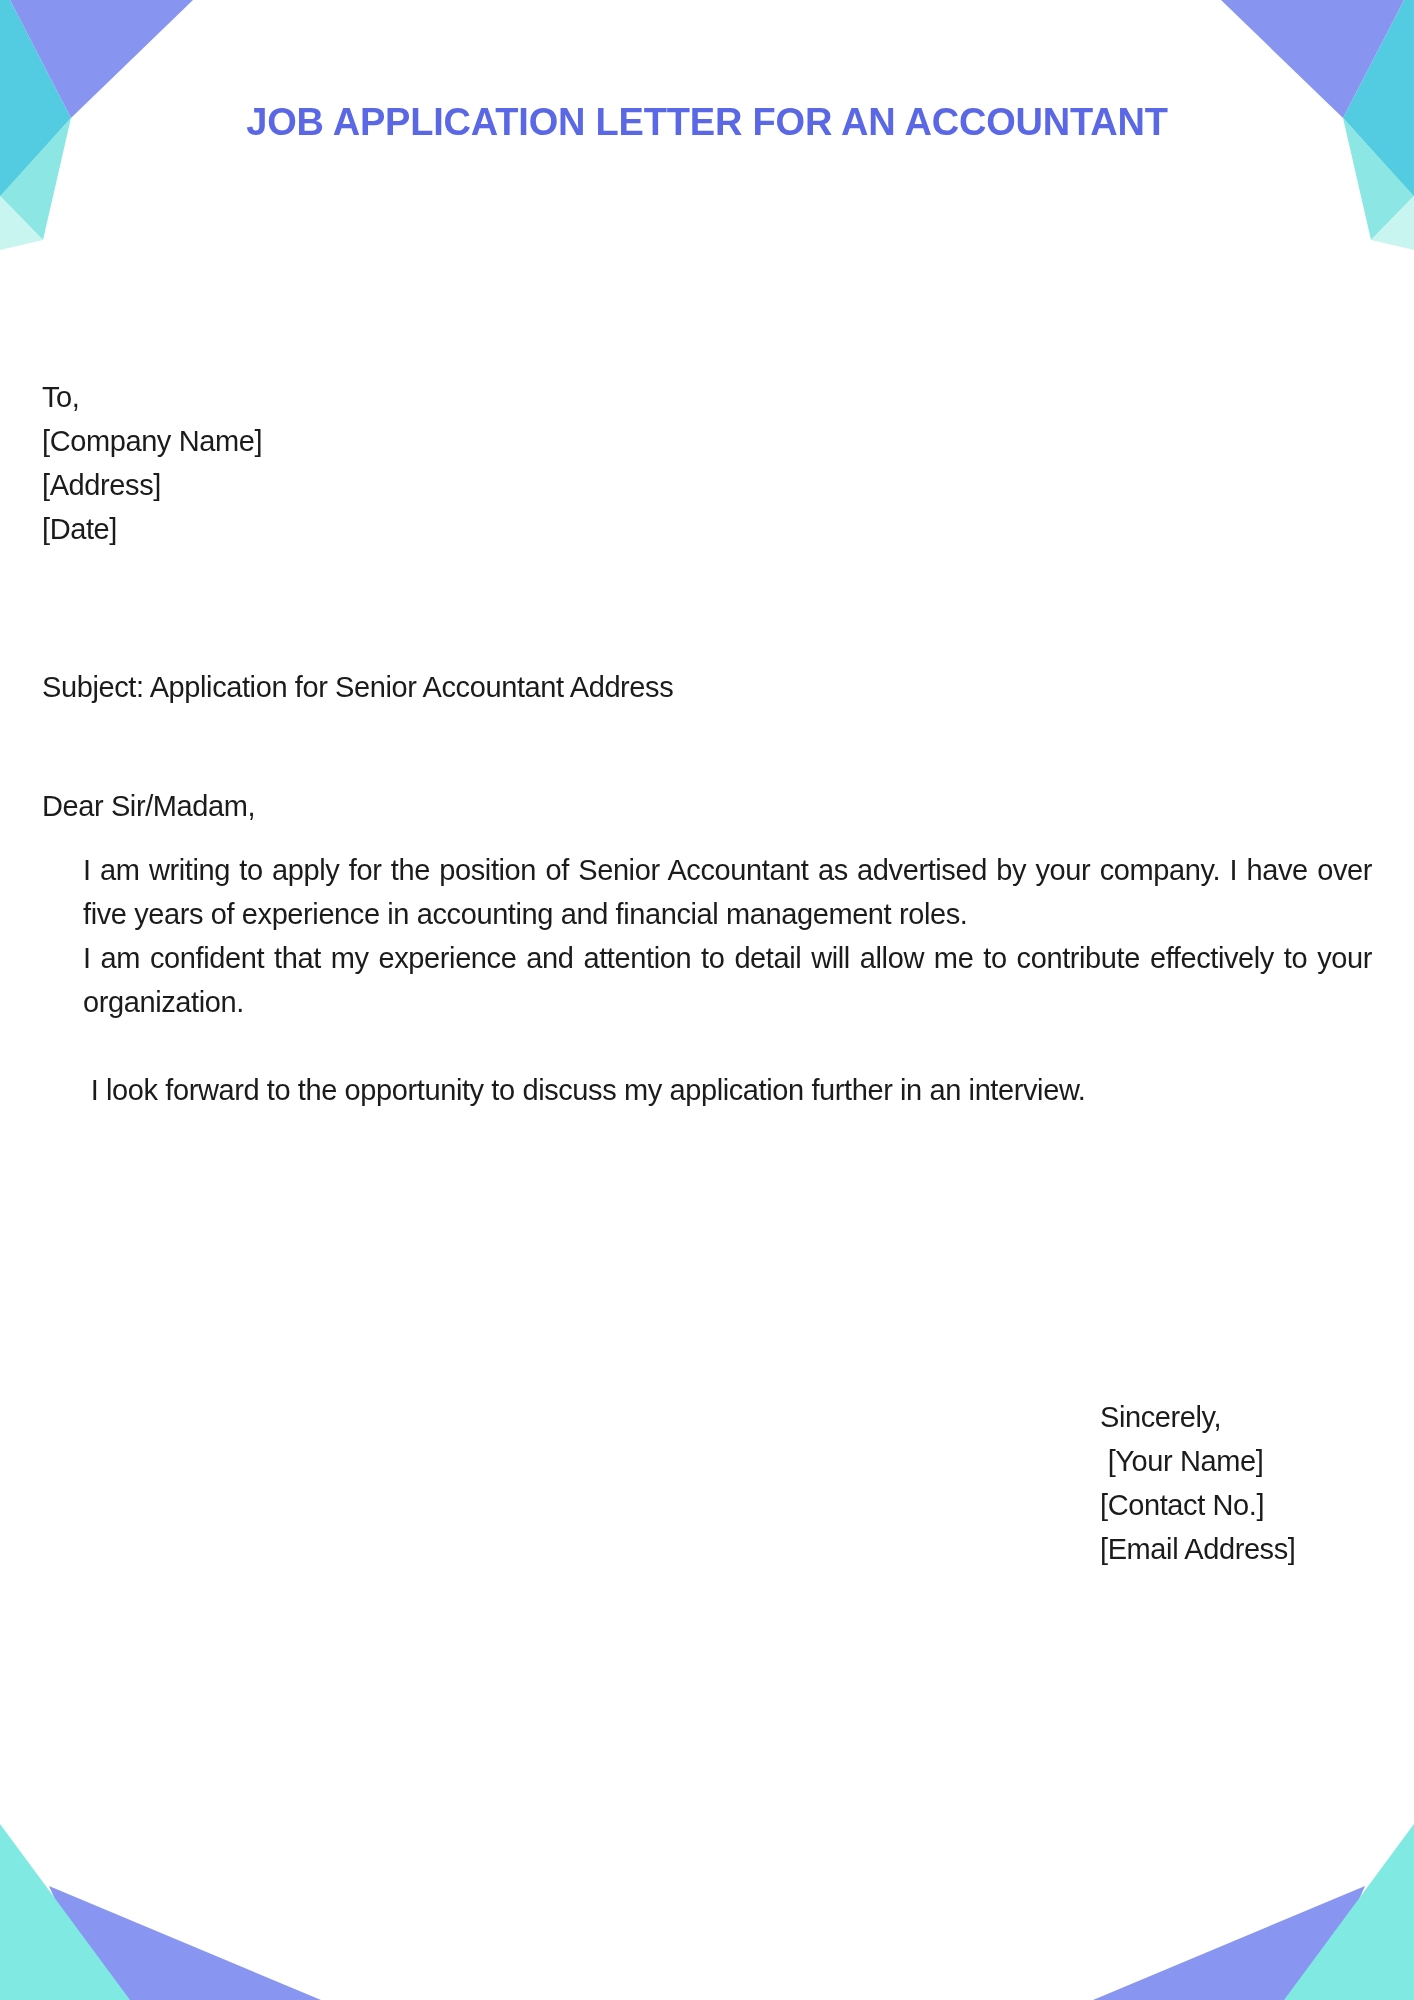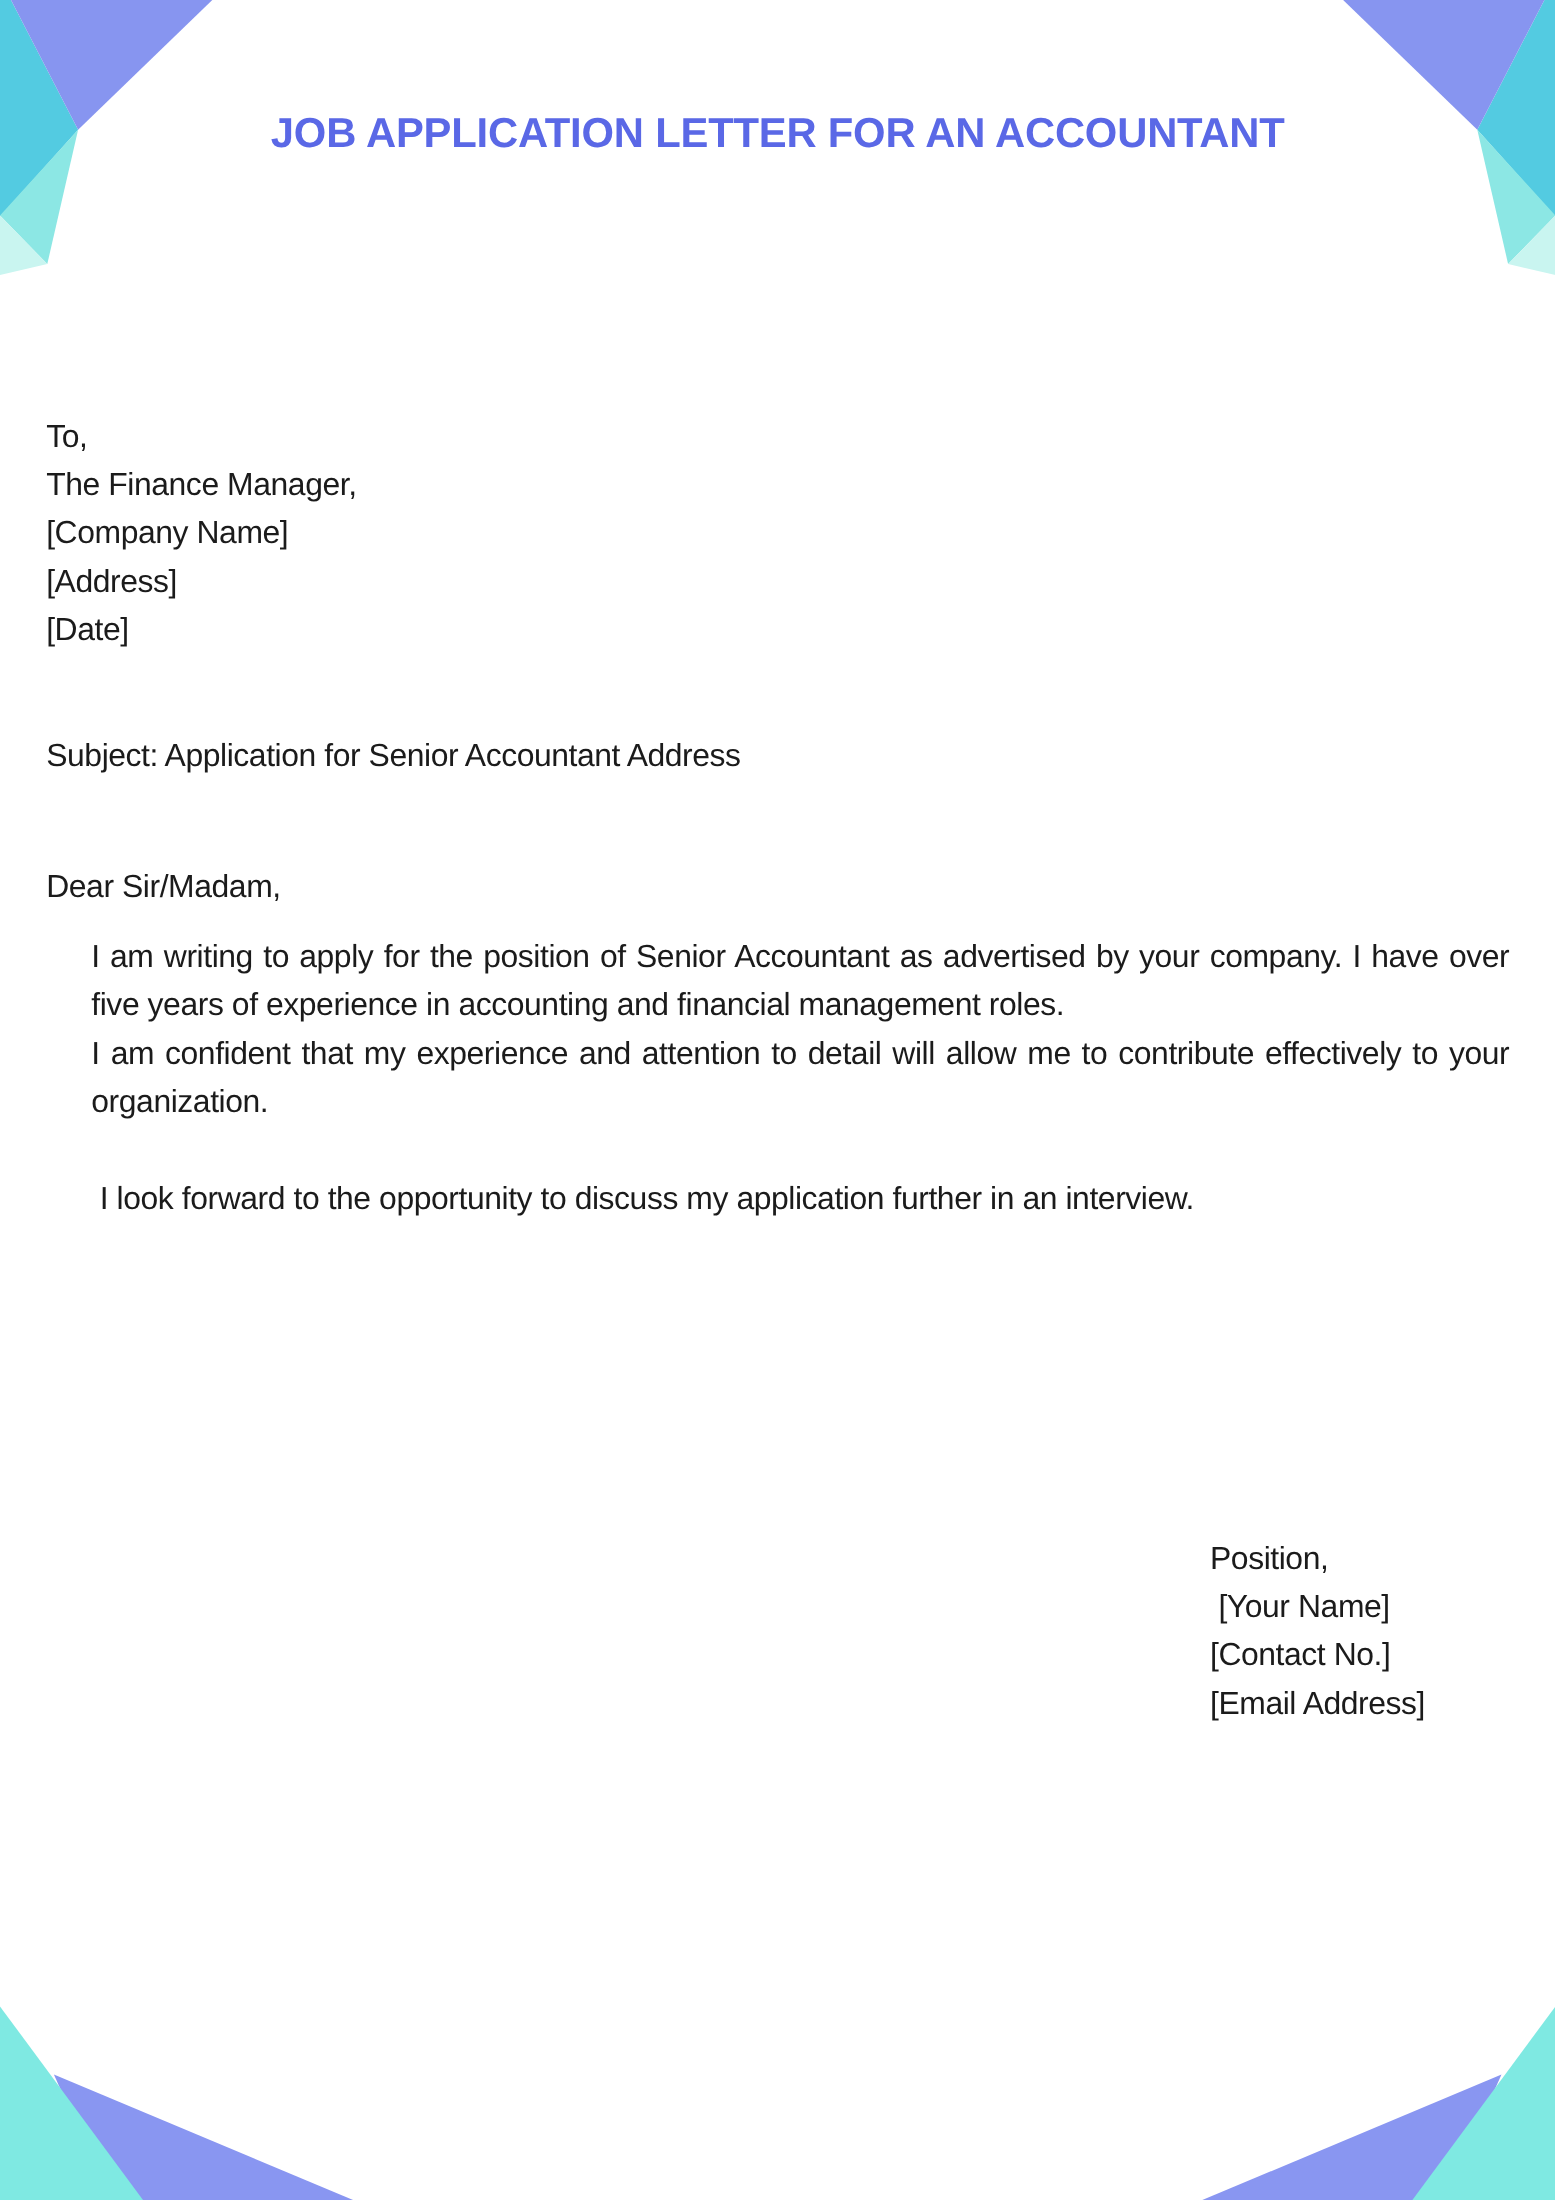--- a/index.html
+++ b/index.html
@@ -91,36 +91,35 @@
     <polygon points="0,1824 130,2000 0,2000" fill="#7fe9e2"></polygon>
 
     <polygon points="1365,1886 1093,2000 1314,2000" fill="#8996f1"></polygon>
     <polygon points="1414,1824 1284,2000 1414,2000" fill="#7fe9e2"></polygon>
   </svg>
 
   <h1 class="doc-title" style="color: rgb(90, 104, 230);">JOB APPLICATION LETTER FOR AN ACCOUNTANT</h1>
 
   <div class="text-block recipient-block">
     <div>To,</div>
-    <div>The Finance Manager,</div>
     <div>[Company Name]</div>
     <div>[Address]</div>
     <div>[Date]</div>
   </div>
 
   <div class="text-block subject-block">Subject: Application for Senior Accountant Address</div>
 
   <div class="text-block salutation-block">Dear Sir/Madam,</div>
 
   <div class="text-block body-block">
     <p>I am writing to apply for the position of Senior Accountant as advertised by your company. I have over five years of experience in accounting and financial management roles.</p>
     <p>I am confident that my experience and attention to detail will allow me to contribute effectively to your organization.</p>
     <p class="closing-line"> I look forward to the opportunity to discuss my application further in an interview.</p>
   </div>
 
   <div class="signature-block">
-    <div>Position,</div>
+    <div>Sincerely,</div>
     <div> [Your Name]</div>
     <div>[Contact No.]</div>
     <div>[Email Address]</div>
   </div>
 
 </div>
 
 </body></html>

